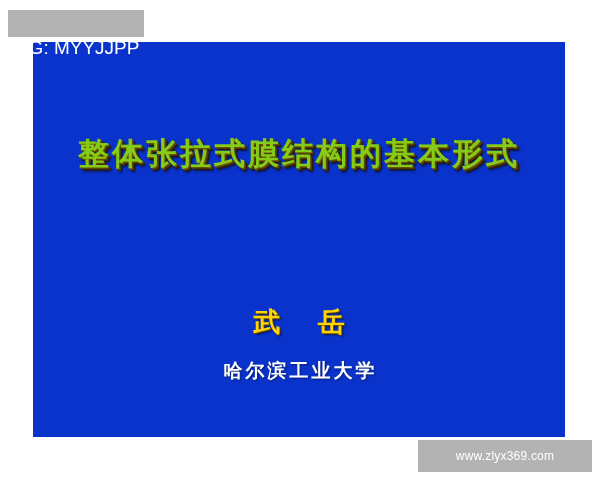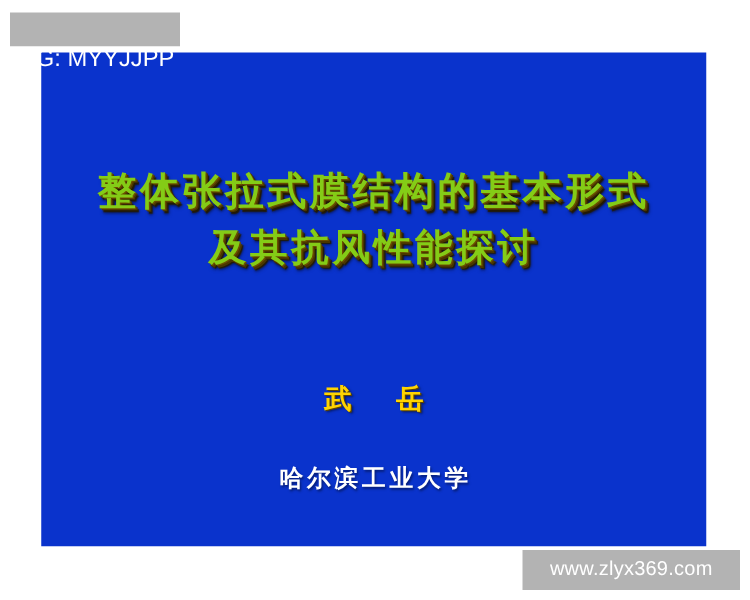--- a/index.html
+++ b/index.html
@@ -61,21 +61,21 @@
   
   #author {
     position: absolute;
     left: 0;
     top: 262px;
     width: 532px;
     text-align: center;
     color: #ffd400;
     font-family: "DejaVu Sans", "Liberation Sans", sans-serif;
     font-weight: bold;
-    font-size: 22px;
+    font-size: 27px;
     letter-spacing: 14px;
     text-indent: 14px;
     white-space: nowrap;
     text-shadow:
        1px 1px 0 #5c4300,
        2px 2px 2px rgba(0,0,0,0.5);
   }
 
   
   #affiliation {
@@ -85,21 +85,20 @@
     width: 532px;
     text-align: center;
     color: #ffffff;
     font-family: "DejaVu Sans", "Liberation Sans", sans-serif;
     font-weight: bold;
     font-size: 19px;
     letter-spacing: 3px;
     text-indent: 3px;
     white-space: nowrap;
     text-shadow: 1px 1px 2px rgba(0,0,0,0.45);
-    margin-top: 12px;
   }
 
   
   #tg-badge {
     position: absolute;
     left: 8px;
     top: 10px;
     width: 136px;
     height: 27px;
     background: #b3b3b3;
@@ -124,36 +123,35 @@
     width: 174px;
     height: 32px;
     background: #b3b3b3;
     display: flex;
     align-items: center;
     justify-content: center;
   }
   #watermark-label {
     color: #ffffff;
     font-family: "Liberation Sans", sans-serif;
-    font-size: 16px;
+    font-size: 12px;
     font-weight: normal;
     letter-spacing: 0.2px;
     white-space: nowrap;
   }
 </style>
 </head>
 <body>
 
 <div id="stage">
 
   <div id="slide">
 
     <div id="title-block">
       <span class="title-line first">整体张拉式膜结构的基本形式</span>
-      <span class="title-line second">及其抗风性能探讨</span>
     </div>
 
     <div id="author">武  岳</div>
 
     <div id="affiliation">哈尔滨工业大学</div>
 
   </div>
 
   <div id="tg-badge">
     <span id="tg-badge-label">TG: MYYJJPP</span>

